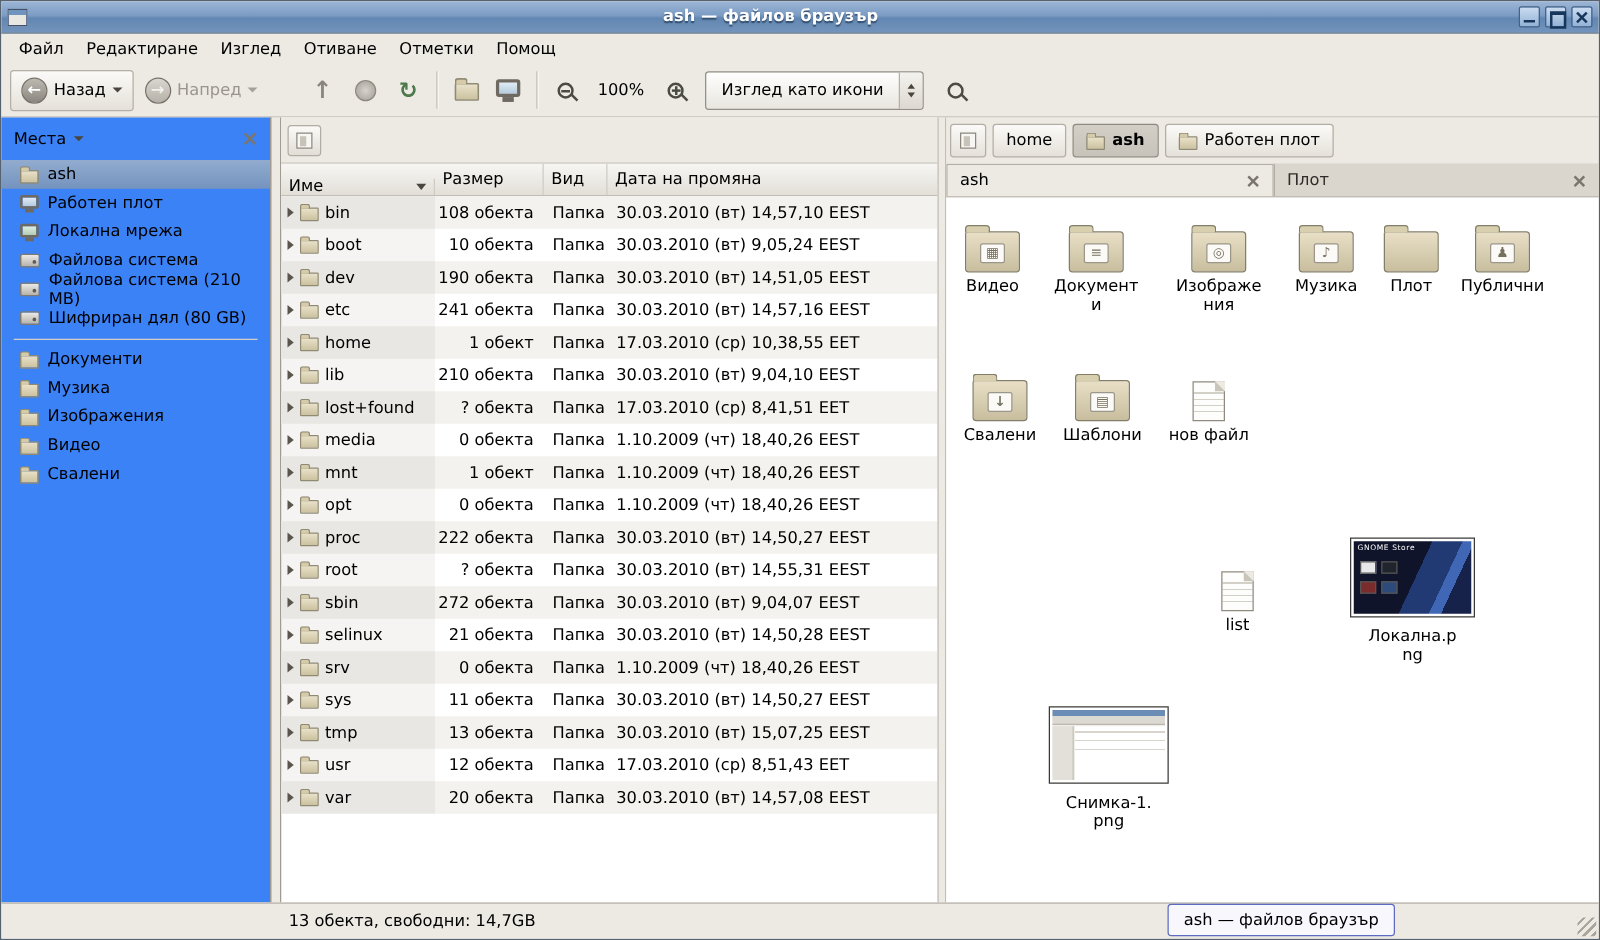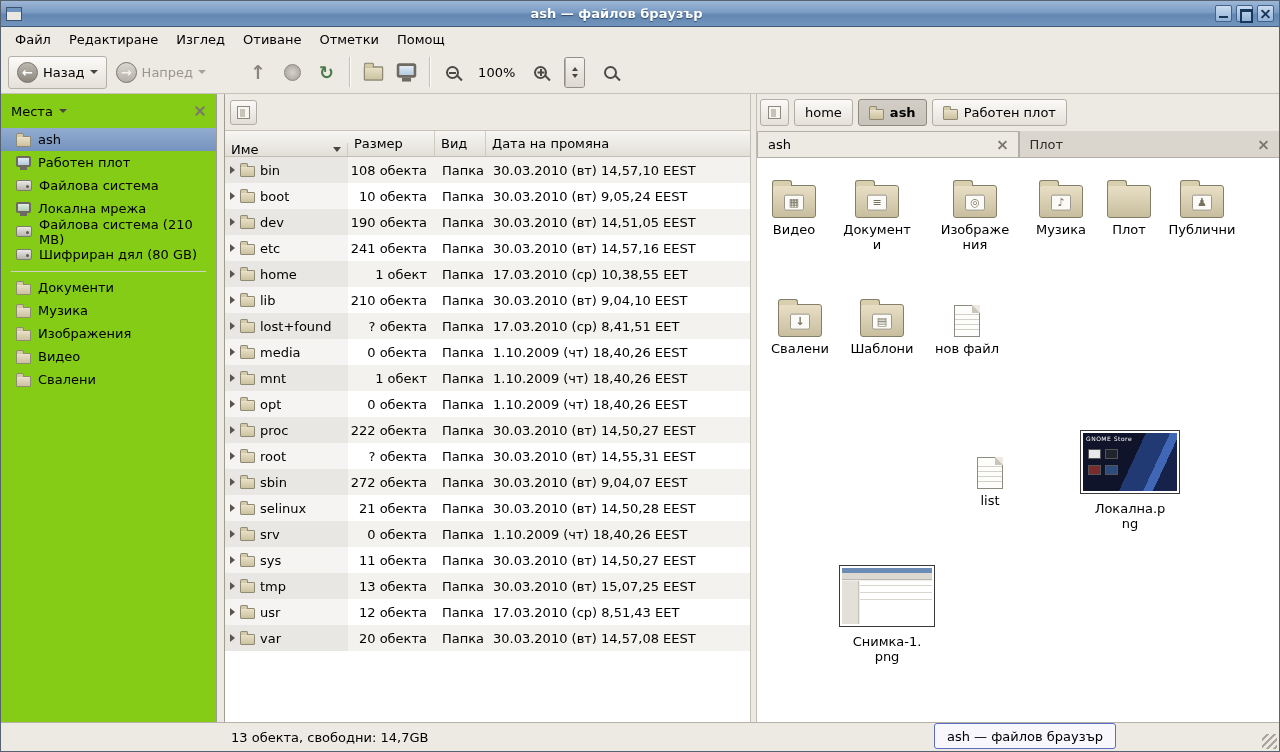--- a/index.html
+++ b/index.html
@@ -56,21 +56,21 @@
   .i-drive::after { content:""; position:absolute; right:2px; bottom:2px; width:3px; height:3px; border-radius:50%; background:#5f5b54; }
   .i-monitor { width:15px; height:11px; border:2px solid #6e6a62; border-radius:2px; background:linear-gradient(#e2ecf6,#b4cade); position:relative; margin-bottom:3px; flex:none; }
   .i-monitor::after { content:""; position:absolute; bottom:-5px; left:2px; width:7px; height:3px; background:#6e6a62; }
   .i-monitor.net { background:linear-gradient(#dfeee0,#b2ccb4); }
   .i-trash { width:11px; height:12px; background:linear-gradient(#dcd9d2,#a8a49c); border:1px solid #76726a; border-radius:1px 1px 3px 3px; position:relative; margin-top:3px; flex:none; }
   .i-trash::before { content:""; position:absolute; top:-3px; left:-3px; right:-3px; height:2px; background:#8a867e; border-radius:1px; }
   .i-pane { width:13px; height:13px; background:#f7f6f3; border:1px solid #8c887e; position:relative; flex:none; }
   .i-pane::before { content:""; position:absolute; left:2px; top:2px; width:5px; height:8px; background:#c7c3b9; }
 
   
-  .sidebar { position:absolute; top:93px; left:0; width:216px; bottom:29px; background:#84cc16; border-right:1px solid #a19c93; }
+  .sidebar { position:absolute; top:93px; left:0; width:216px; bottom:29px; background:#3b82f6; border-right:1px solid #a19c93; }
   .sidebar-header { height:34px; display:flex; align-items:center; gap:6px; padding:0 10px; }
   .sb-close { margin-left:auto; color:#6e6a62; font-size:14px; position:relative; width:12px; height:12px; }
   .x-glyph::before,.x-glyph::after { content:""; position:absolute; left:0; top:5px; width:12px; height:2px; background:#7a766e; }
   .x-glyph::before { transform:rotate(45deg); } .x-glyph::after { transform:rotate(-45deg); }
   .sb-item { height:23px; display:flex; align-items:center; gap:7px; padding-left:15px; }
   .sb-item.selected { background:linear-gradient(#92accf,#7493be); }
   .sb-sep { height:10px; position:relative; }
   .sb-sep::after { content:""; position:absolute; left:10px; right:10px; top:5px; border-top:1px solid #d4d0c8; }
 
   
@@ -208,20 +208,21 @@
         <span class="i-mag minus"></span>
       </span>
     <span class="zoom-label">100%</span>
     <span class="tbtn flat">
         <span class="i-mag">
           <span class="plusbar"></span>
           <span class="plusbar" style="transform:rotate(90deg)"></span>
         </span>
       </span>
     <span class="combo">
+      <span class="txt">Изглед като икони</span>
       <span class="spin">
           <span class="tri-up"></span>
           <span class="tri-dn"></span>
         </span>
     </span>
     <span class="tbtn flat" style="margin-left:10px">
         <span class="i-mag"></span>
       </span>
   </div>
 
@@ -233,26 +234,26 @@
     </div>
     <div class="sb-item selected">
         <span class="i-folder"></span>
         <span>ash</span>
       </div>
     <div class="sb-item">
         <span class="i-monitor"></span>
         <span>Работен плот</span>
       </div>
     <div class="sb-item">
+        <span class="i-monitor net"></span>
+        <span>Локална мрежа</span>
+      </div>
+    <div class="sb-item">
         <span class="i-drive"></span>
         <span>Файлова система</span>
-      </div>
-    <div class="sb-item">
-        <span class="i-monitor net"></span>
-        <span>Локална мрежа</span>
       </div>
     <div class="sb-item">
         <span class="i-drive"></span>
         <span>Файлова система (210 MB)</span>
       </div>
     <div class="sb-item">
         <span class="i-drive"></span>
         <span>Шифриран дял (80 GB)</span>
       </div>
     <div class="sb-sep"></div>

